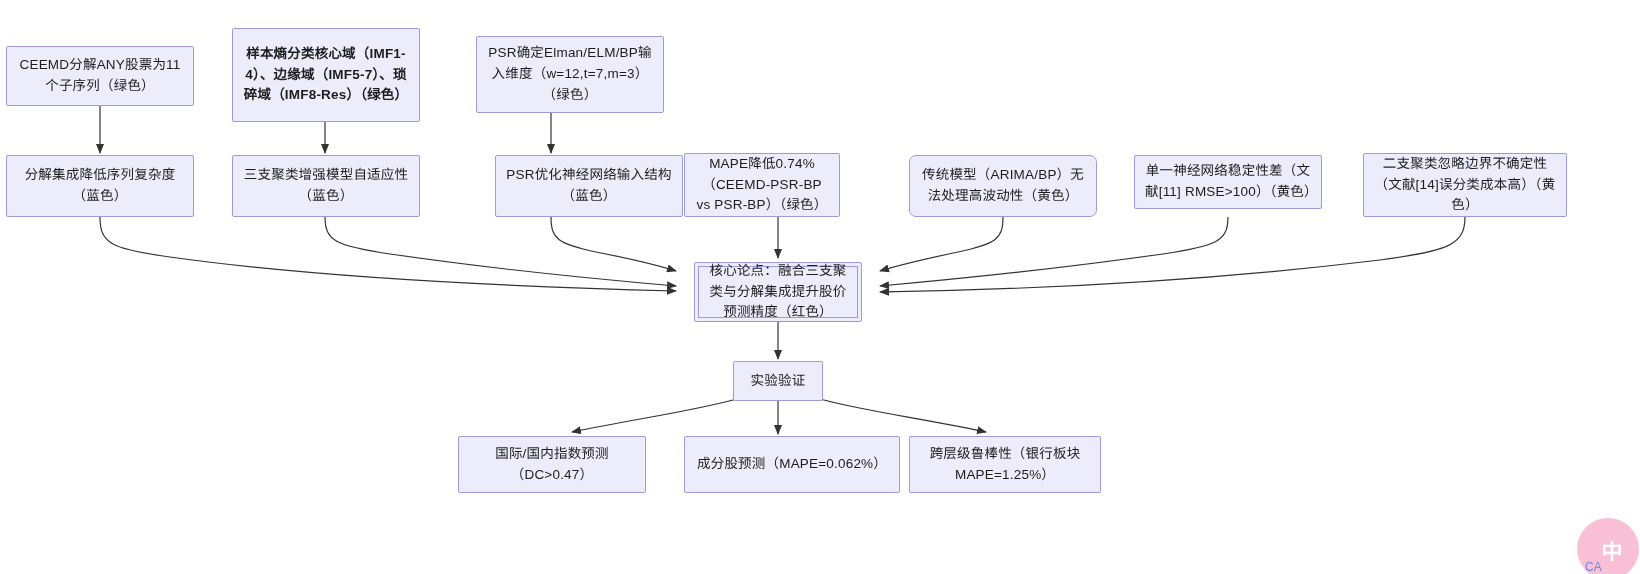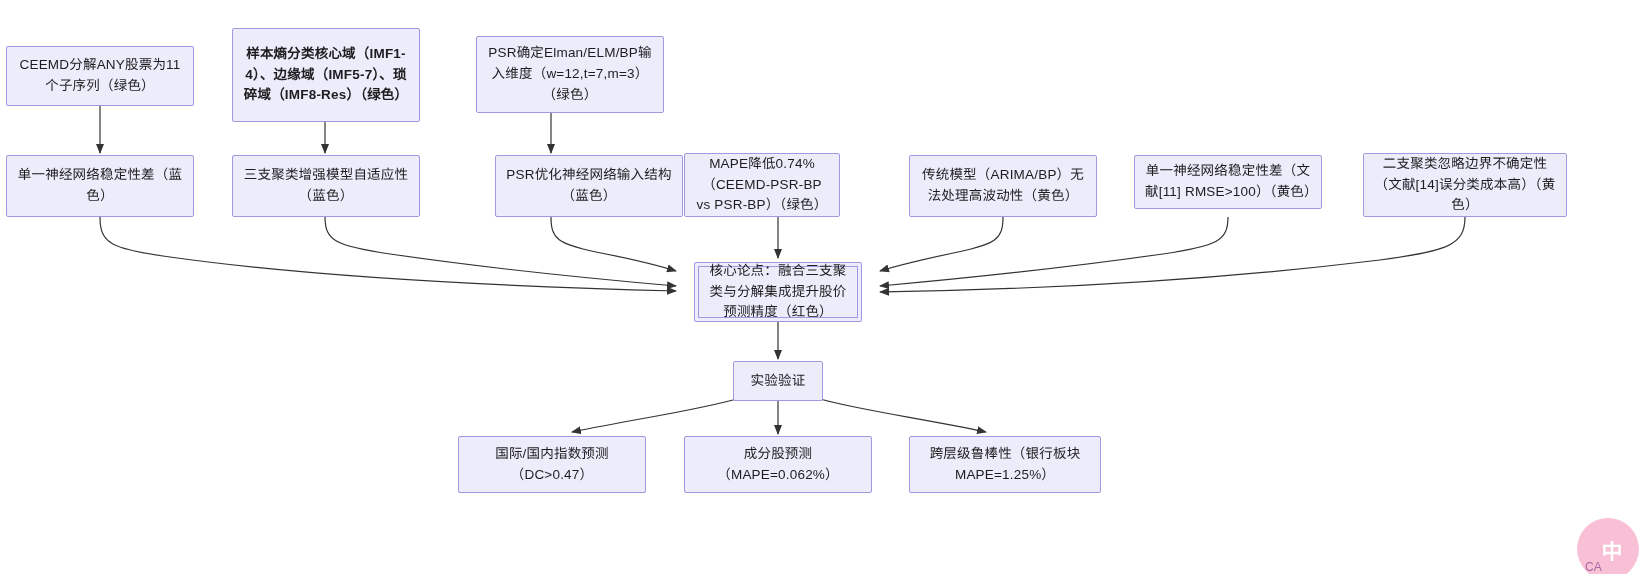--- a/index.html
+++ b/index.html
@@ -69,21 +69,21 @@
     color: #ffffff;
     font-size: 21px;
     font-weight: bold;
     line-height: 1;
     letter-spacing: 0px;
     white-space: nowrap;
     transform: translate(4px, 2px);
   }
   .watermark .wm-sub {
     position: absolute;
-    color: #701a75;
+    color: #1d4ed8;
     font-size: 12px;
     bottom: 6px;
     left: 8px;
     opacity: 0.85;
   }
 </style>
 </head>
 <body>
 
 <div id="canvas">
@@ -124,36 +124,36 @@
 
   <div class="node" style="left:232px; top:28px; width:188px; height:94px;font-weight:bold;">
     <span>样本熵分类核心域（IMF1-4）、边缘域（IMF5-7）、琐碎域（IMF8-Res）（绿色）</span>
   </div>
 
   <div class="node" style="left:458px; top:36px; width:188px; height:77px;margin-left:18px;">
     <span>PSR确定Elman/ELM/BP输入维度（w=12,t=7,m=3）（绿色）</span>
   </div>
 
   <div class="node" style="left:6px; top:155px; width:188px; height:62px;">
-    <span>单一神经网络稳定性差（蓝色）</span>
+    <span>分解集成降低序列复杂度（蓝色）</span>
   </div>
 
   <div class="node" style="left:232px; top:155px; width:188px; height:62px;">
     <span>三支聚类增强模型自适应性（蓝色）</span>
   </div>
 
   <div class="node" style="left:458px; top:155px; width:188px; height:62px;margin-left:37px;">
     <span>PSR优化神经网络输入结构（蓝色）</span>
   </div>
 
   <div class="node" style="left:684px; top:153px; width:156px; height:64px;">
     <span>MAPE降低0.74%（CEEMD-PSR-BP vs PSR-BP）（绿色）</span>
   </div>
 
-  <div class="node" style="left:909px; top:155px; width:188px; height:62px;">
+  <div class="node" style="left:909px; top:155px; width:188px; height:62px;border-radius:7px;">
     <span>传统模型（ARIMA/BP）无法处理高波动性（黄色）</span>
   </div>
 
   <div class="node" style="left:1134px; top:155px; width:188px; height:54px;">
     <span>单一神经网络稳定性差（文献[11] RMSE&gt;100）（黄色）</span>
   </div>
 
   <div class="node" style="left:1363px; top:153px; width:204px; height:64px;text-align:center;">
     <span>二支聚类忽略边界不确定性（文献[14]误分类成本高）（黄色）</span>
   </div>
@@ -163,21 +163,21 @@
   </div>
 
   <div class="node" style="left:733px; top:361px; width:90px; height:40px;">
     <span>实验验证</span>
   </div>
 
   <div class="node" style="left:458px; top:436px; width:188px; height:57px;">
     <span>国际/国内指数预测（DC&gt;0.47）</span>
   </div>
 
-  <div class="node" style="left:684px; top:436px; width:188px; height:57px;">
+  <div class="node" style="left:684px; top:436px; width:216px; height:57px;">
     <span>成分股预测（MAPE=0.062%）</span>
   </div>
 
   <div class="node" style="left:909px; top:436px; width:192px; height:57px;">
     <span>跨层级鲁棒性（银行板块MAPE=1.25%）</span>
   </div>
 
   <div class="watermark" style="left:1577px; top:518px;">
     <span class="wm-text">中</span>
     <span class="wm-sub">CA</span>

